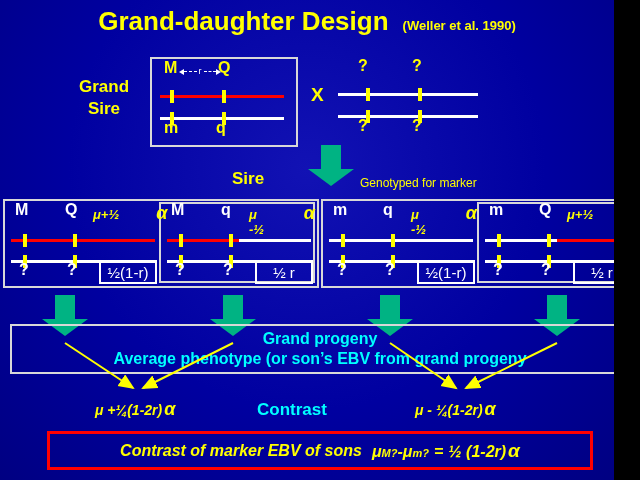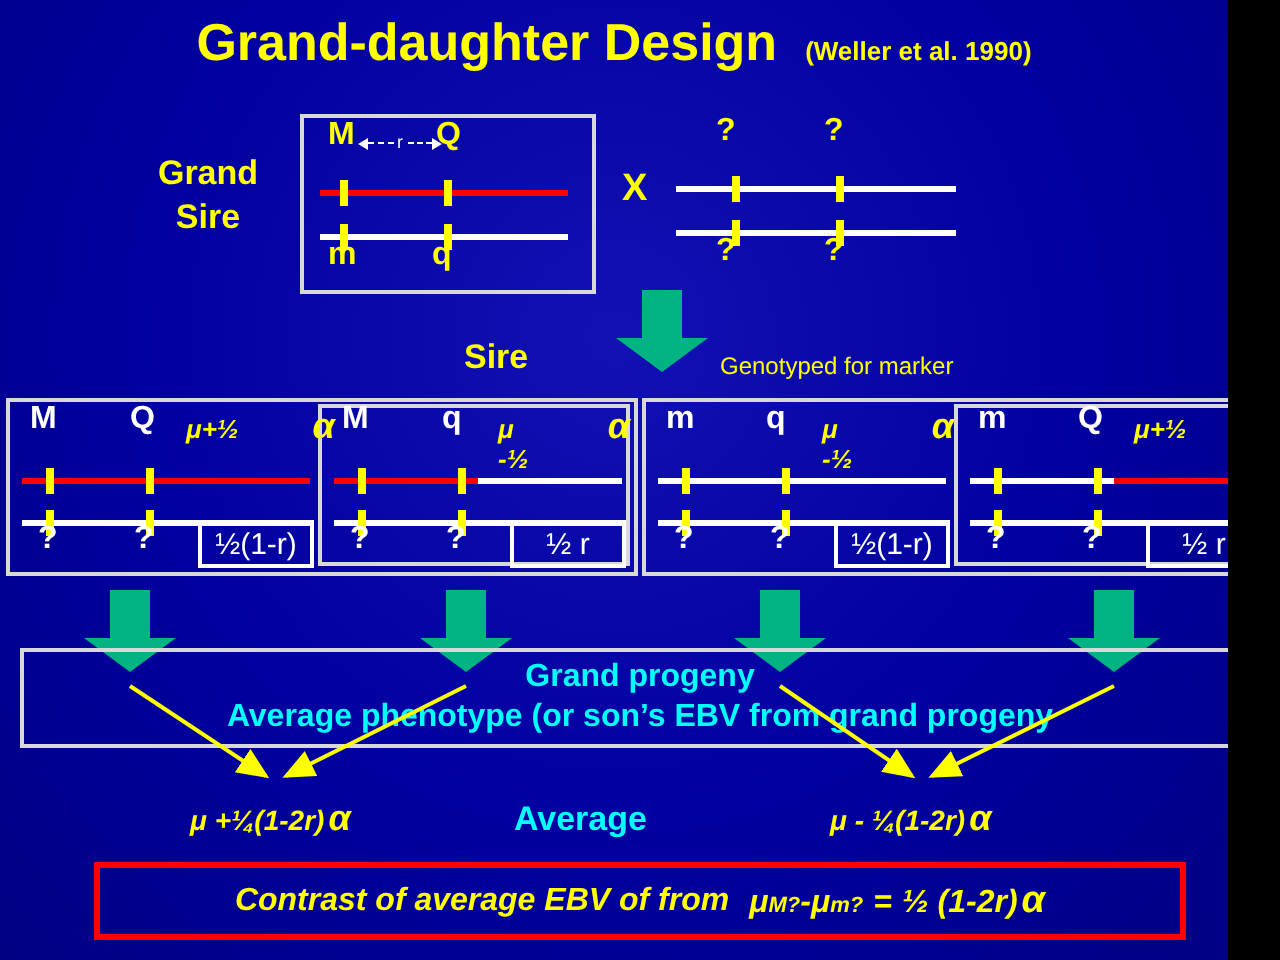--- a/index.html
+++ b/index.html
@@ -252,28 +252,28 @@
     <line x1="65" y1="11" x2="133" y2="56" stroke="#ffff00" stroke-width="2" marker-end="url(#ah)"></line>
     <line x1="233" y1="11" x2="143" y2="56" stroke="#ffff00" stroke-width="2" marker-end="url(#ah)"></line>
     <line x1="390" y1="11" x2="456" y2="56" stroke="#ffff00" stroke-width="2" marker-end="url(#ah)"></line>
     <line x1="557" y1="11" x2="466" y2="56" stroke="#ffff00" stroke-width="2" marker-end="url(#ah)"></line>
   </svg>
 
   <span class="avg-expr" style="left:95px;top:399px;">
       <span>μ +¼(1-2r)</span>
       <span class="alpha">α</span>
     </span>
-  <span class="avg-label">Average</span>
+  <span class="avg-label">Contrast</span>
   <span class="avg-expr" style="left:415px;top:399px;">
       <span>μ - ¼(1-2r)</span>
       <span class="alpha">α</span>
     </span>
 
   <div class="contrast">
-    <span>Contrast of average EBV of from</span>
+    <span>Contrast of marker EBV of sons</span>
     <span class="f">
       <span>μ</span>
         <sub>M?</sub>
         <span>-</span>
         <span>μ</span>
         <sub>m?</sub>
         <span class="eq">=</span>
         <span>½ (1-2r)</span>
         <span class="alpha">α</span>
     </span>

